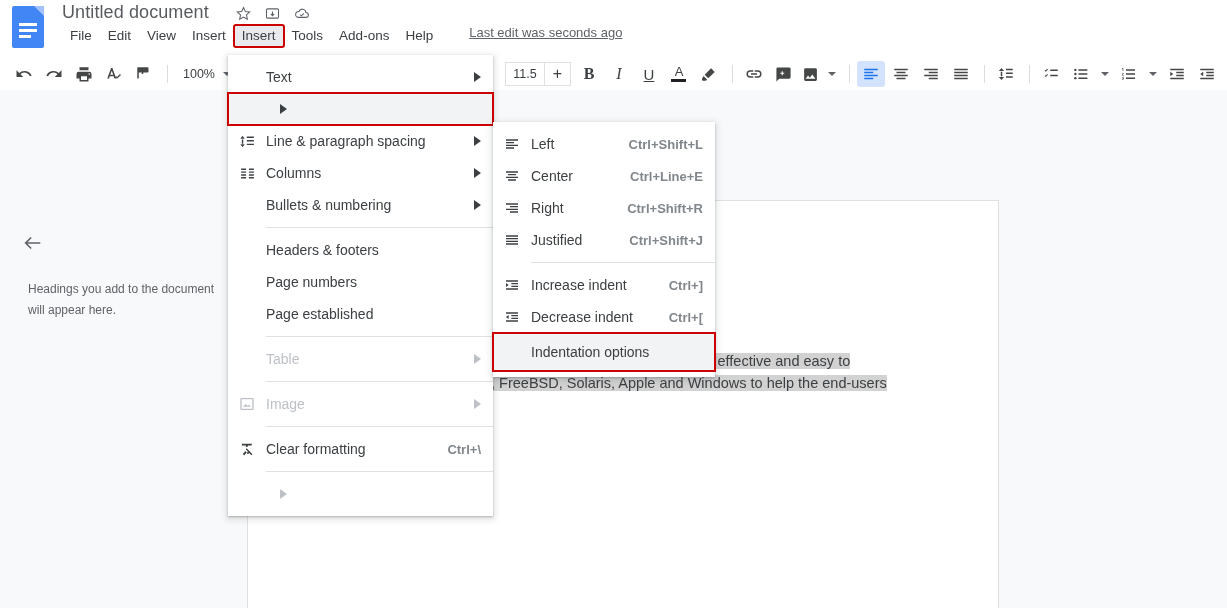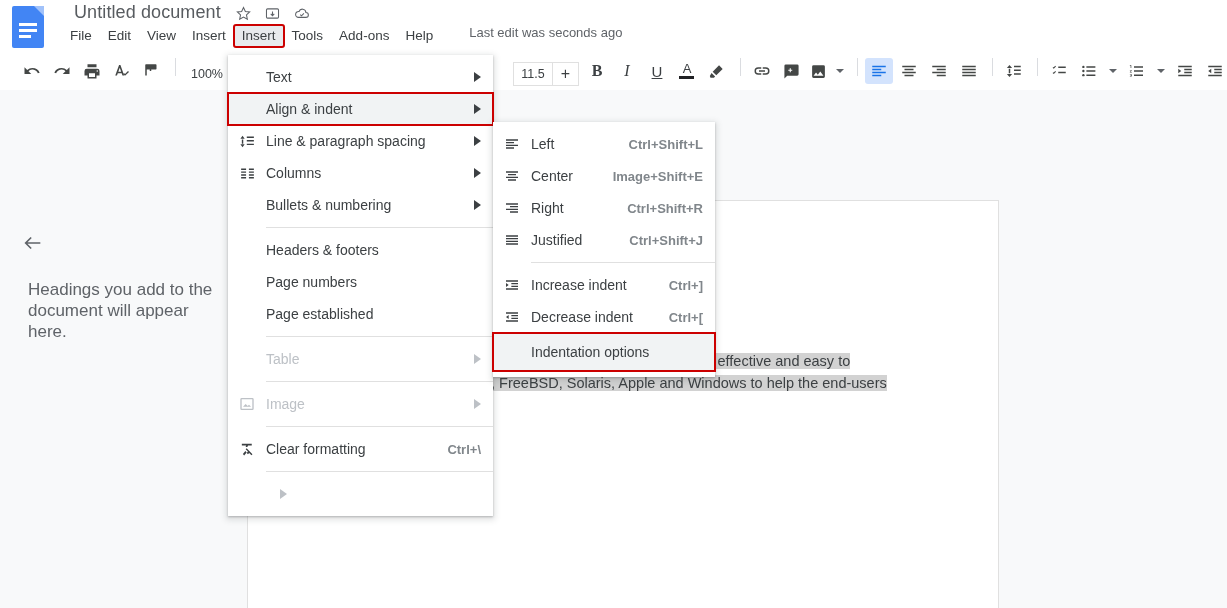--- a/index.html
+++ b/index.html
@@ -19,41 +19,41 @@
   }
   .docs-logo .corner {
     position: absolute; right: 0; top: 0; width: 10px; height: 10px;
     background: #a1c2fa; clip-path: polygon(0 0, 100% 100%, 100% 0);
   }
   .docs-logo .line { position: absolute; left: 7px; height: 2.5px; background: #fff; width: 18px; }
   .docs-logo .l1 { top: 17px; } .docs-logo .l2 { top: 23px; } .docs-logo .l3 { top: 29px; width: 12px; }
 
   .doc-title {
     position: absolute; left: 62px; top: 2px;
-    font-size: 18px; color: #585c60; letter-spacing: .1px; margin-left: 12px;
+    font-size: 18px; color: #585c60; letter-spacing: .1px;
   }
   .title-icons { position: absolute; left: 235px; top: 5px; display: flex; gap: 12px; align-items: center; }
   .title-icons svg { fill: none; stroke: #5f6368; stroke-width: 1.5px; }
 
   .menubar { position: absolute; left: 62px; top: 25px; display: flex; align-items: flex-start; height: 22px; }
   .menu-item {
     font-size: 13.5px; color: #3c4043; padding: 2px 8px; cursor: pointer;
     border-radius: 2px; line-height: 18px;
   }
   .menu-item.active { background: #e8eaed; }
   .menu-item.boxed { outline: 2px solid #cc0000; outline-offset: -1px; }
   .last-edit {
     font-size: 13px; color: #5f6368; margin-left: 28px;
-    cursor: pointer;
+    text-decoration: underline; cursor: pointer;
   }
 
   
   .toolbar {
     position: absolute; top: 58px; left: 0; width: 996px; height: 32px;
-    display: flex; padding-left: 18px; background: #fff;
+    display: flex; align-items: center; padding-left: 10px; background: #fff;
   }
   .tb {
     width: 28px; height: 26px; display: flex; align-items: center; justify-content: center;
     cursor: pointer; border-radius: 3px; margin-right: 2px; flex: none;
   }
   .tb svg { fill: #444746; }
   .tb.on { background: #d3e3fd; }
   .tb.on svg { fill: #1a73e8; }
   .tb-sep { width: 1px; height: 18px; background: #dadce0; margin: 0 7px; flex: none; }
   .zoom-box {
@@ -94,21 +94,21 @@
   }
   .marker-bar { position: absolute; top: 2px; width: 12px; height: 4px; background: #1a73e8; }
 
   
   .outline {
     position: absolute; top: 111px; left: 0; width: 248px; height: 497px; background: #f8f9fa;
   }
   .outline-back { position: absolute; left: 22px; top: 31px; cursor: pointer; }
   .outline-text {
     position: absolute; left: 28px; top: 78px; width: 200px;
-    font-size: 17px; color: #5f6368; line-height: 21px;
+    font-size: 12px; color: #5f6368; line-height: 21px;
   }
 
   
   .page {
     position: absolute; top: 111px; left: 248px; width: 750px; height: 497px;
     background: #fff; box-shadow: 0 0 0 1px #e0e0e0;
   }
   .doc-heading {
     position: absolute; left: 0; top: 108px; width: 750px; text-align: center;
     font-size: 14.5px; color: #3c4043; font-family: "Liberation Sans", sans-serif;
@@ -399,21 +399,20 @@
   </div>
 
   <div class="dropdown">
     <div class="mrow">
       <span class="ic"></span>
       <span class="lbl">Text</span>
       <span class="arrow"></span>
     </div>
     <div class="mrow hl redbox">
       <span class="ic"></span>
-      <span class="lbl">Align &amp; indent</span>
       <span class="arrow"></span>
     </div>
     <div class="mrow">
       <span class="ic">
         <svg width="17" height="17" viewBox="0 0 24 24" fill="#3c4043">
             <path d="M5 4l3 4H2l3-4zm0 16l-3-4h6l-3 4zM4 9h2v6H4V9zm7-4h10v2H11V5zm0 5h10v2H11v-2zm0 5h10v2H11v-2z"></path>
           </svg>
       </span>
       <span class="lbl">Line &amp; paragraph spacing</span>
       <span class="arrow"></span>
@@ -489,21 +488,21 @@
       <span class="lbl">Left</span>
       <span class="accel">Ctrl+Shift+L</span>
     </div>
     <div class="mrow">
       <span class="ic">
         <svg width="16" height="16" viewBox="0 0 24 24" fill="#3c4043">
             <path d="M3 5h18v2H3V5zm3 4h12v2H6V9zm-3 4h18v2H3v-2zm3 4h12v2H6v-2z"></path>
           </svg>
       </span>
       <span class="lbl">Center</span>
-      <span class="accel">Image+Shift+E</span>
+      <span class="accel">Ctrl+Line+E</span>
     </div>
     <div class="mrow">
       <span class="ic">
         <svg width="16" height="16" viewBox="0 0 24 24" fill="#3c4043">
             <path d="M3 5h18v2H3V5zm6 4h12v2H9V9zm-6 4h18v2H3v-2zm6 4h12v2H9v-2z"></path>
           </svg>
       </span>
       <span class="lbl">Right</span>
       <span class="accel">Ctrl+Shift+R</span>
     </div>

